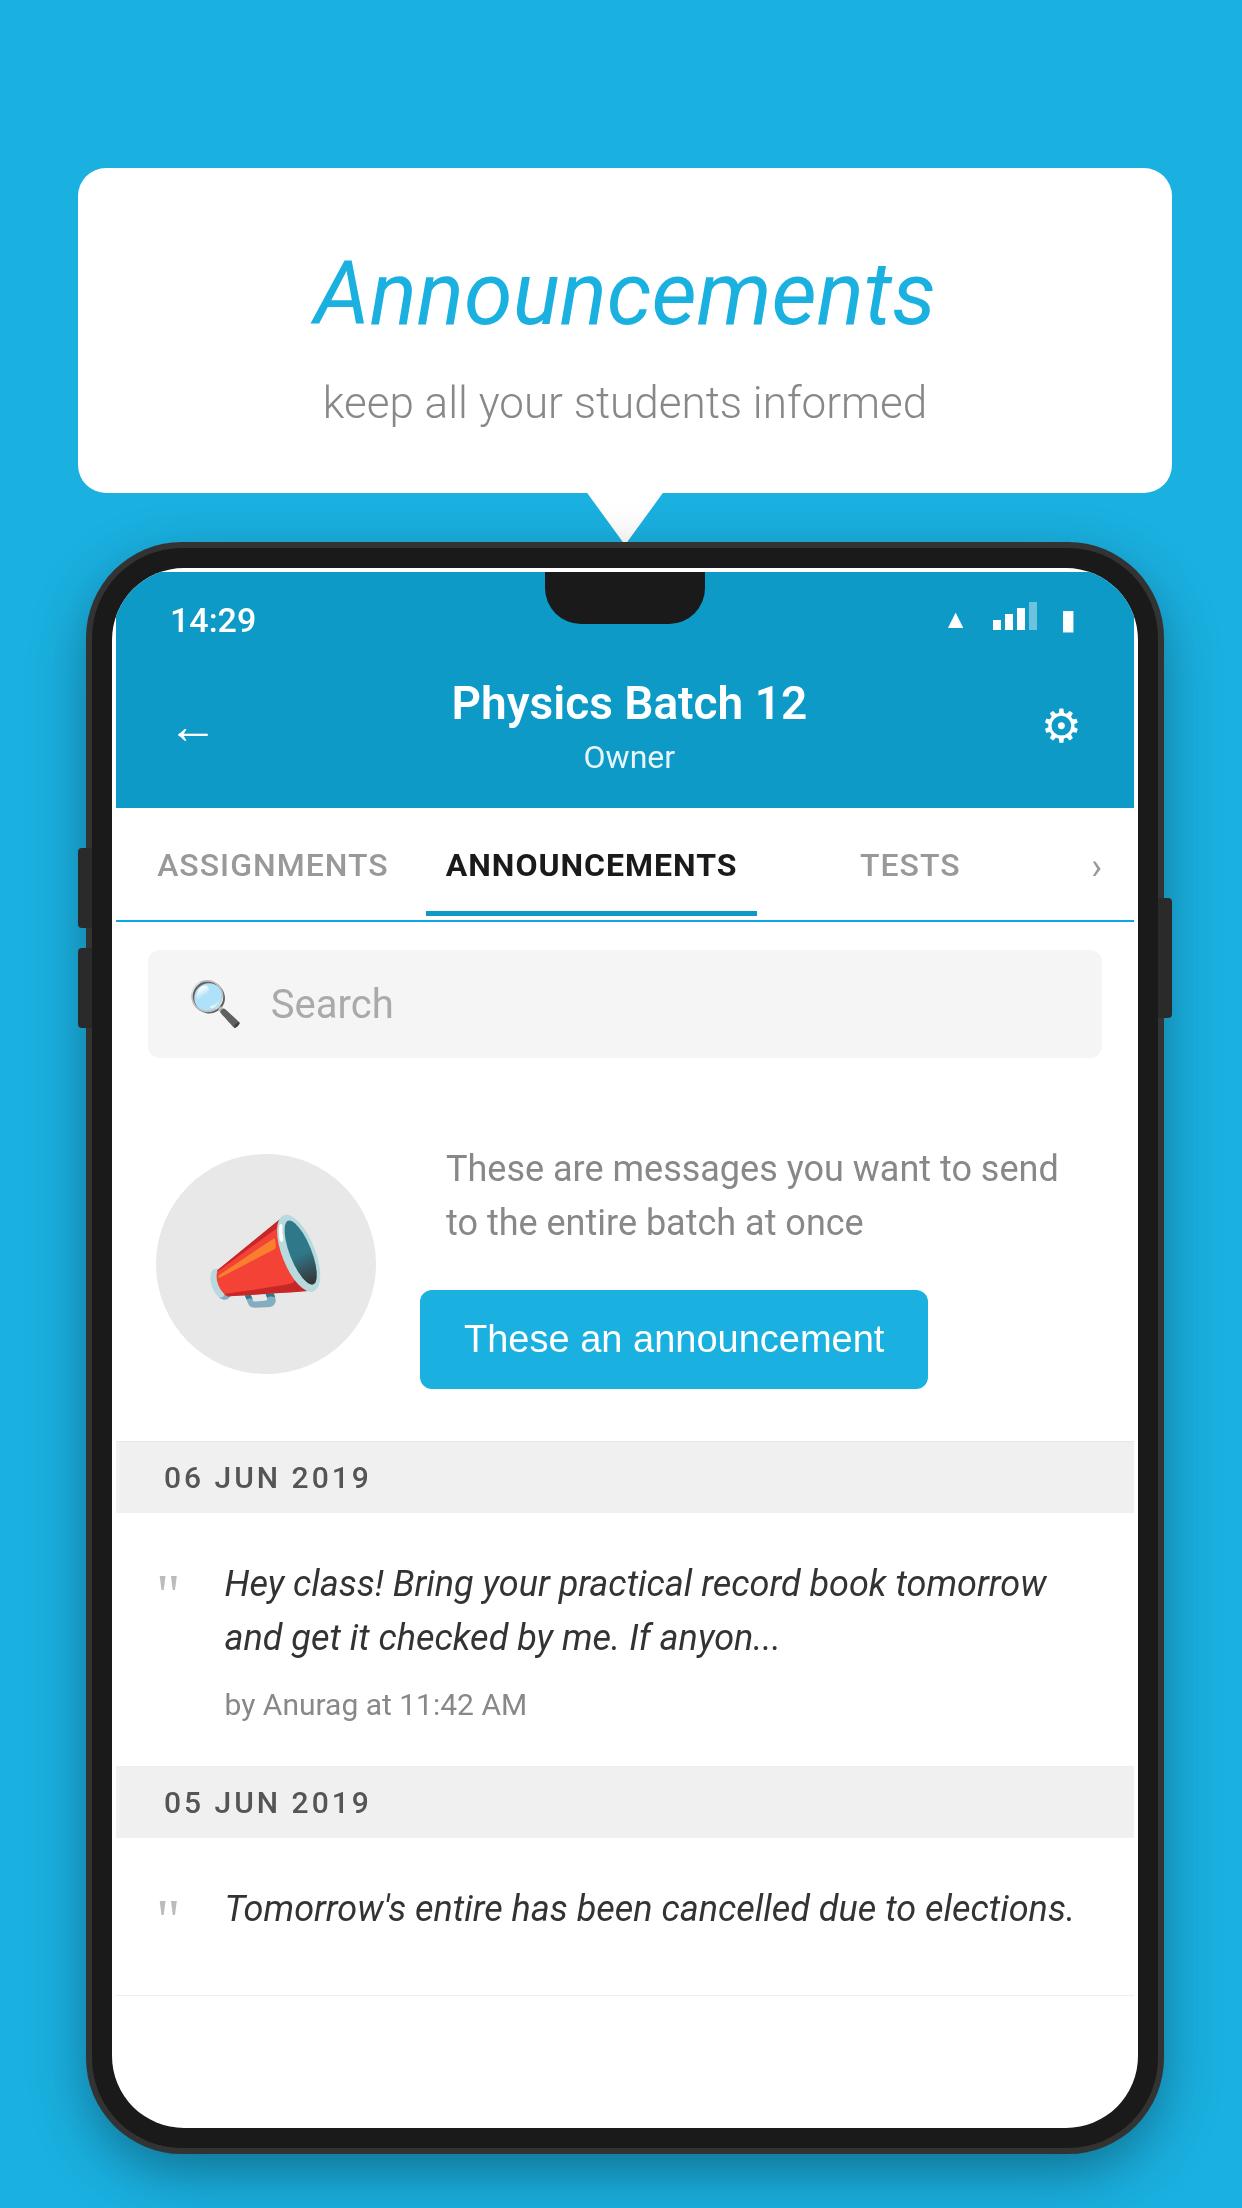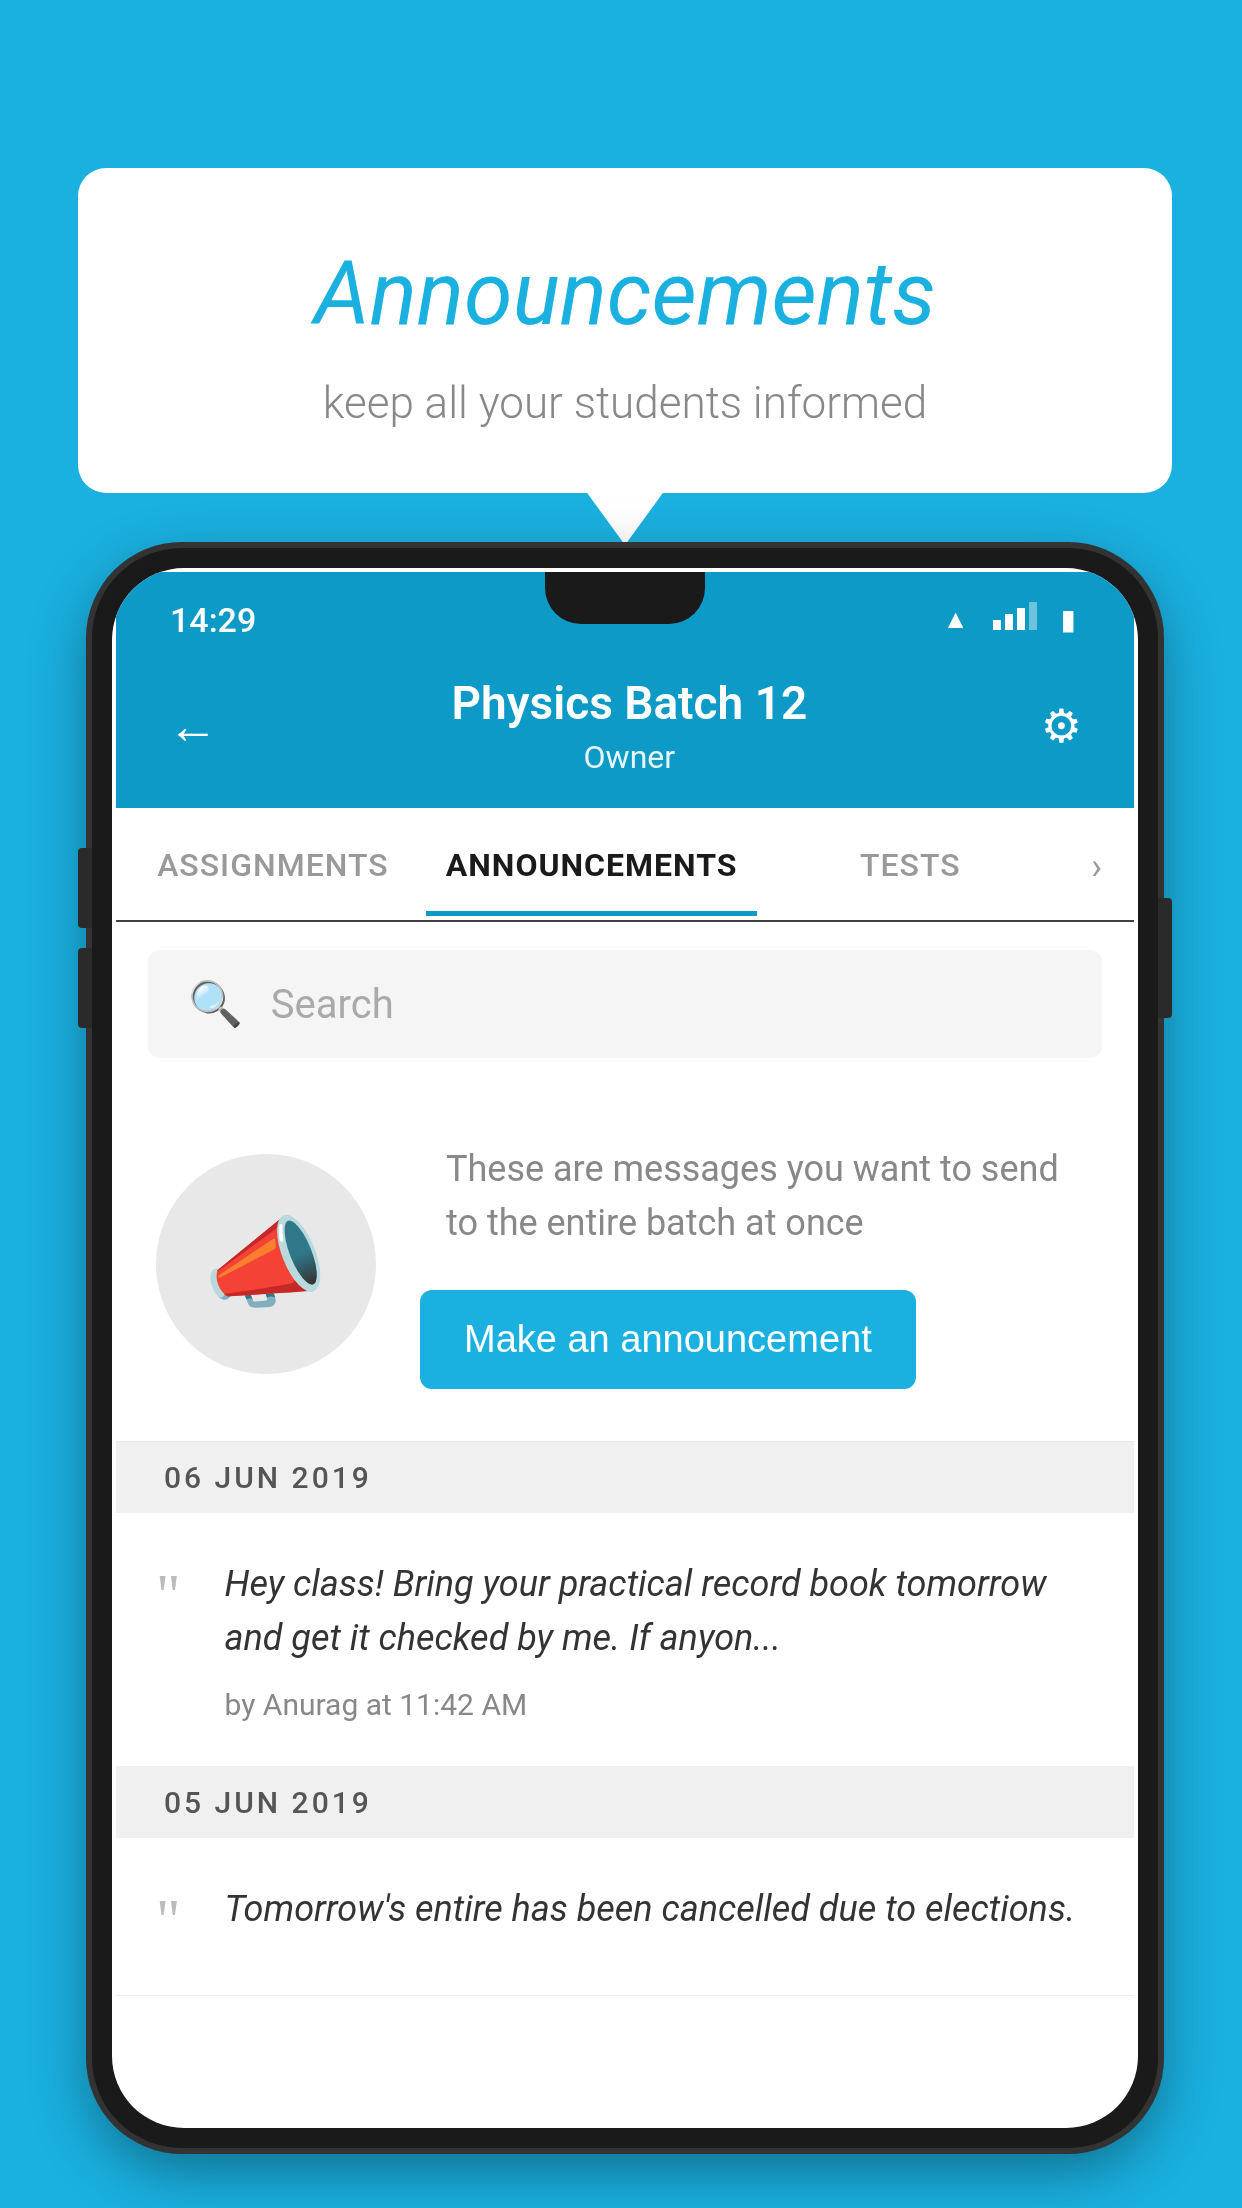--- a/index.html
+++ b/index.html
@@ -152,21 +152,21 @@
     .gear-icon {
       color: white;
       font-size: 46px;
       cursor: pointer;
     }
 
     
     .tab-bar {
       background: white;
       display: flex;
-      border-bottom: 2px solid #404040;
+      border-bottom: 2px solid #0ea5e9;
     }
 
     .tab-item {
       flex: 1;
       text-align: center;
       padding: 34px 20px 28px;
       font-size: 32px;
       color: #999;
       font-weight: 500;
       cursor: pointer;
@@ -425,21 +425,21 @@
           <span class="search-placeholder">Search</span>
         </div>
       </div>
 
       <div class="empty-state">
         <div class="empty-state-icon">
           <span class="megaphone-icon">📣</span>
         </div>
         <div class="empty-state-content">
           <div class="empty-state-text">These are messages you want to send to the entire batch at once</div>
-          <button class="make-announcement-btn">Make an announcement</button>
+          <button class="make-announcement-btn">These an announcement</button>
         </div>
       </div>
 
       <div class="date-separator">06  JUN  2019</div>
 
       <div class="announcement-item">
         <div class="quote-icon">"</div>
         <div class="announcement-content">
           <div class="announcement-text">Hey class! Bring your practical record book tomorrow and get it checked by me. If anyon...</div>
           <div class="announcement-meta">by Anurag at 11:42 AM</div>

